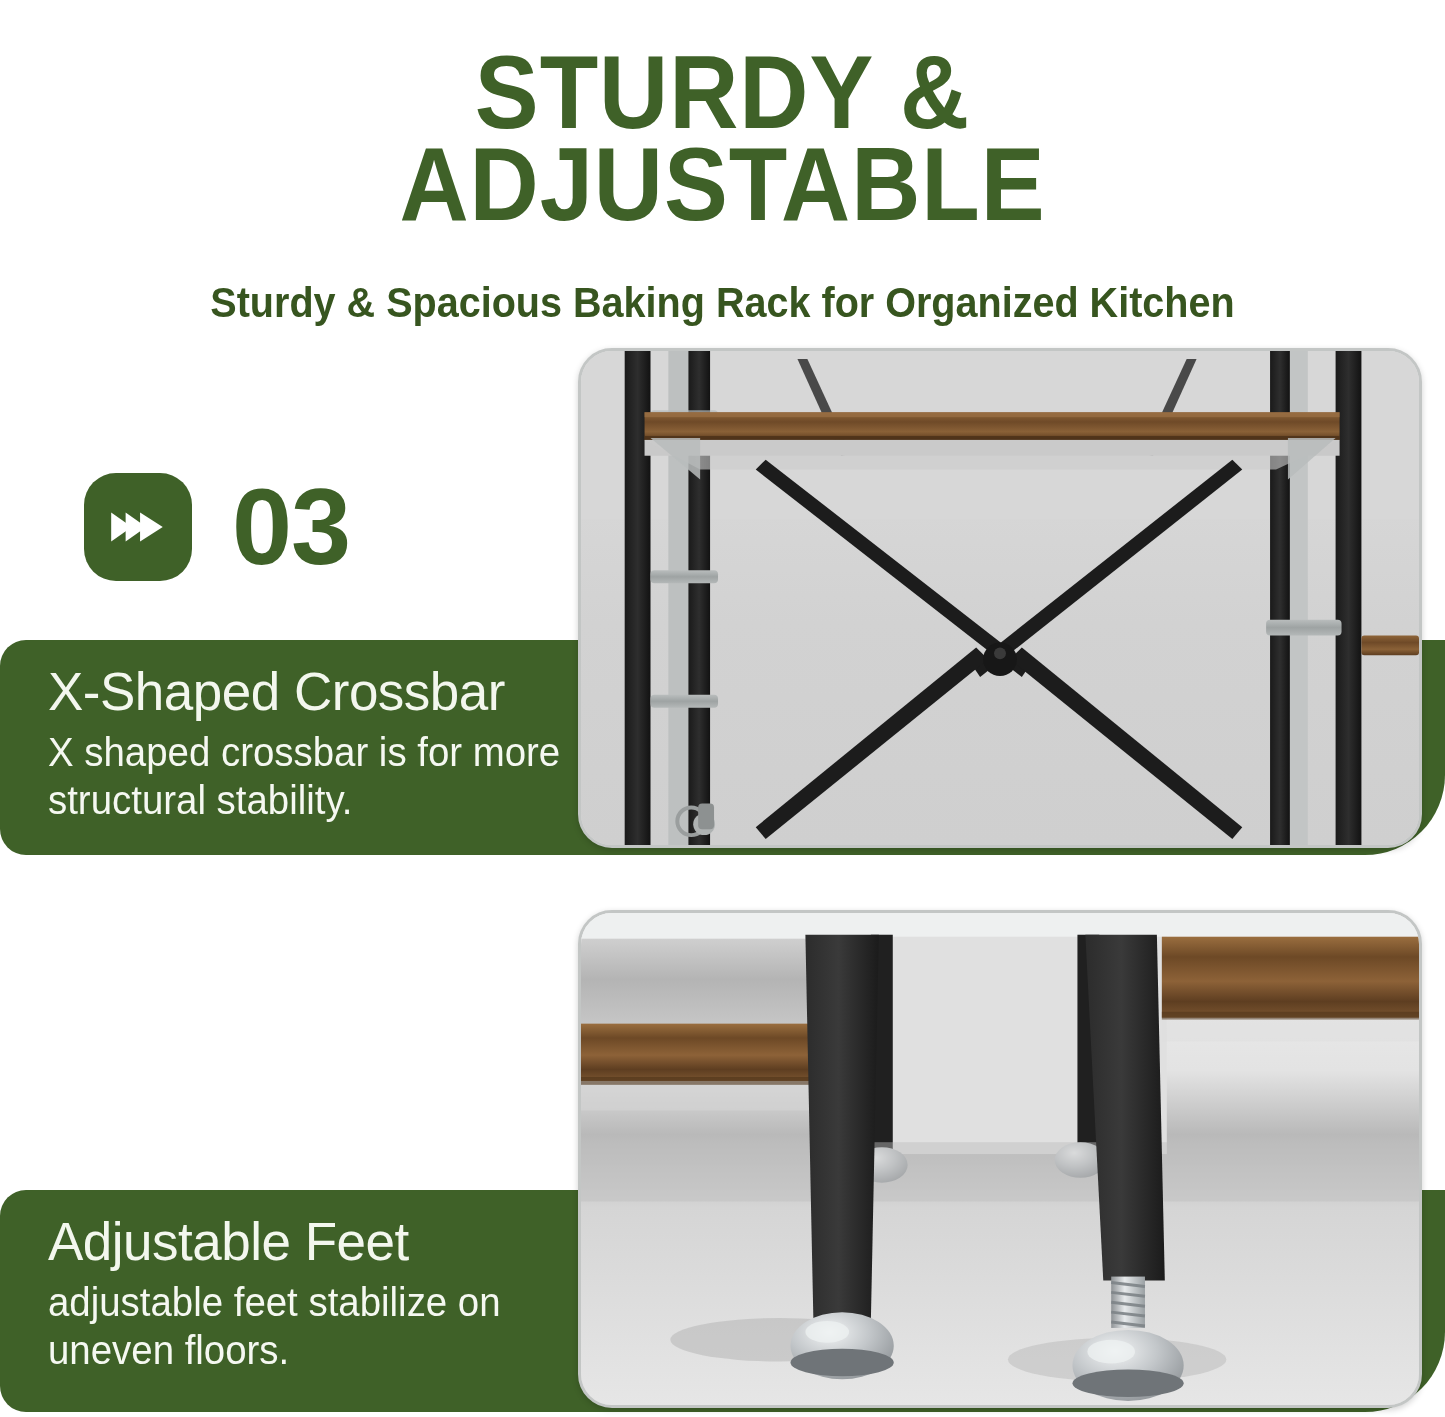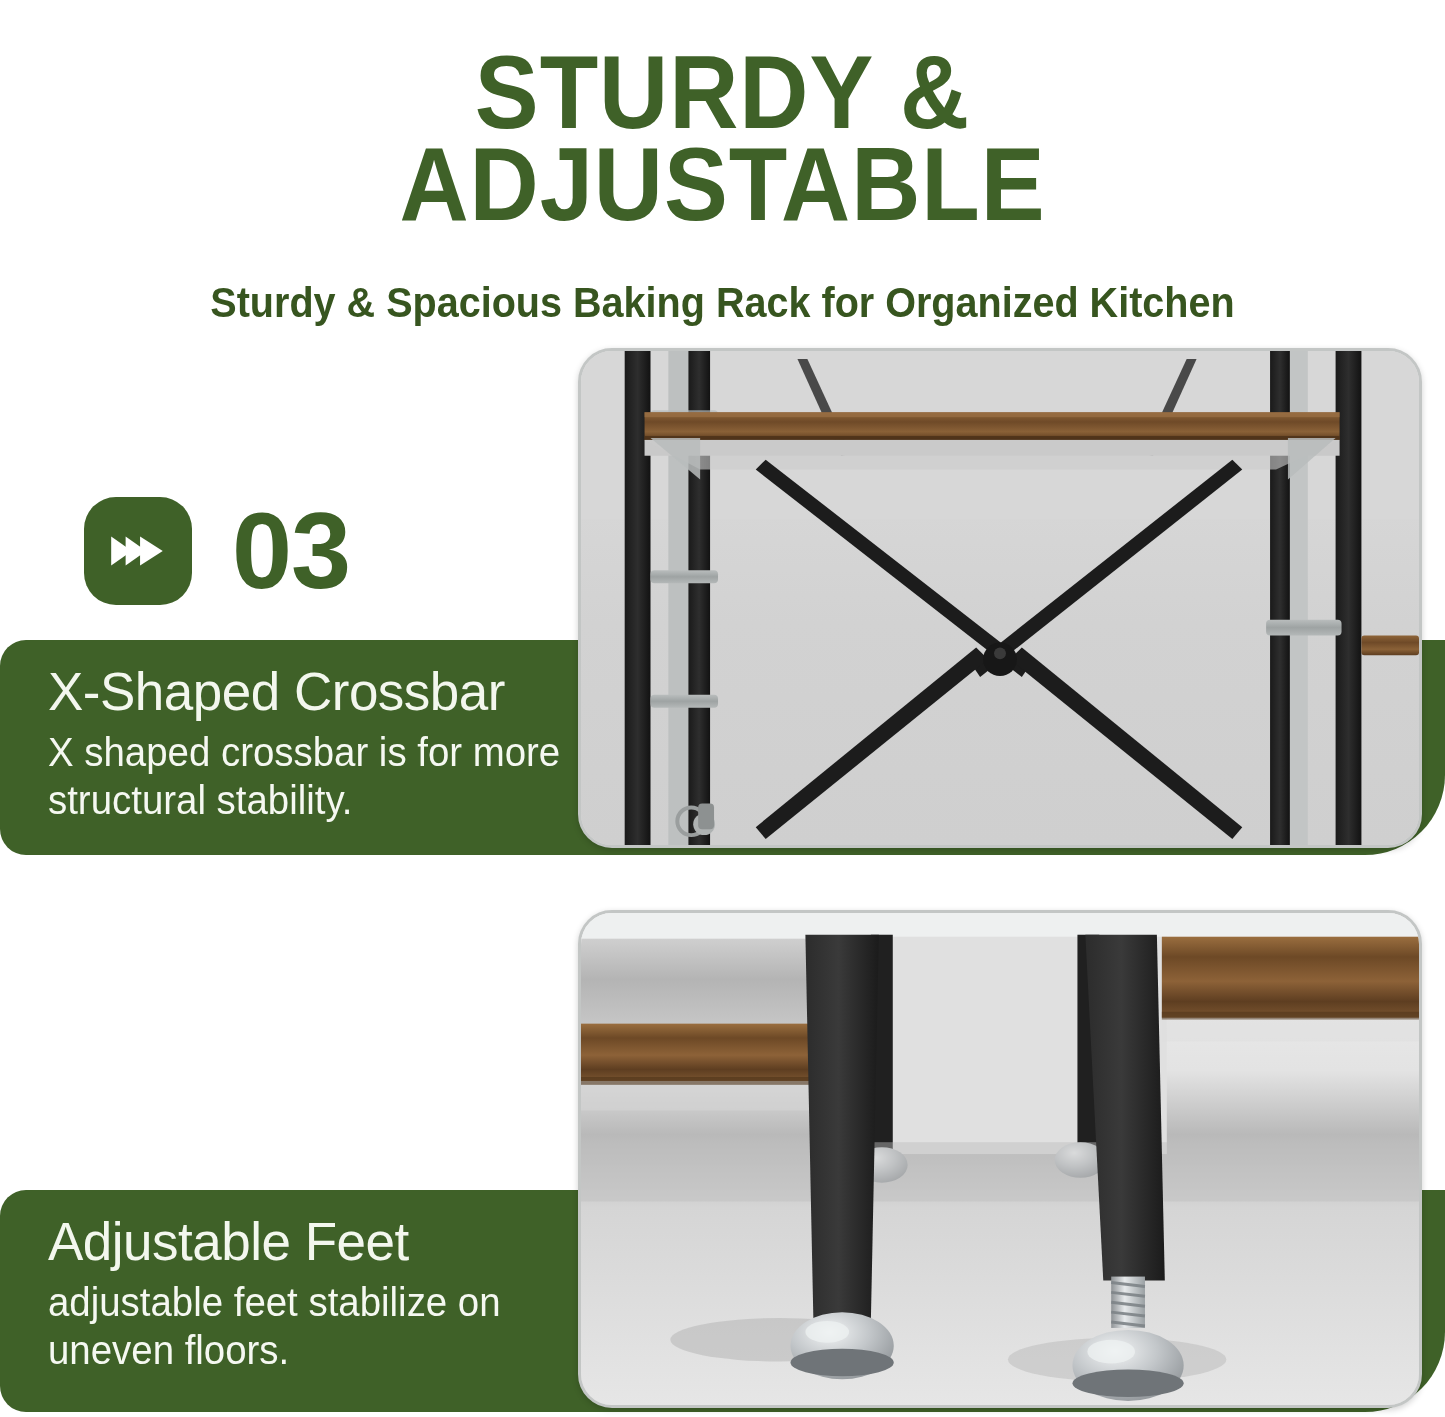--- a/index.html
+++ b/index.html
@@ -101,21 +101,20 @@
     transform-origin: left top;
   }
 
   
   .num-row {
     position: absolute;
     left: 84px;
     display: flex;
     align-items: center;
     gap: 40px;
-    margin-top: 24px;
   }
   .num-row-03 { top: 133px; }
   .num-row-04 { top: 140px; }
 
   .badge {
     width: 108px;
     height: 108px;
     border-radius: 32px;
     background: #3F6128;
     display: flex;

